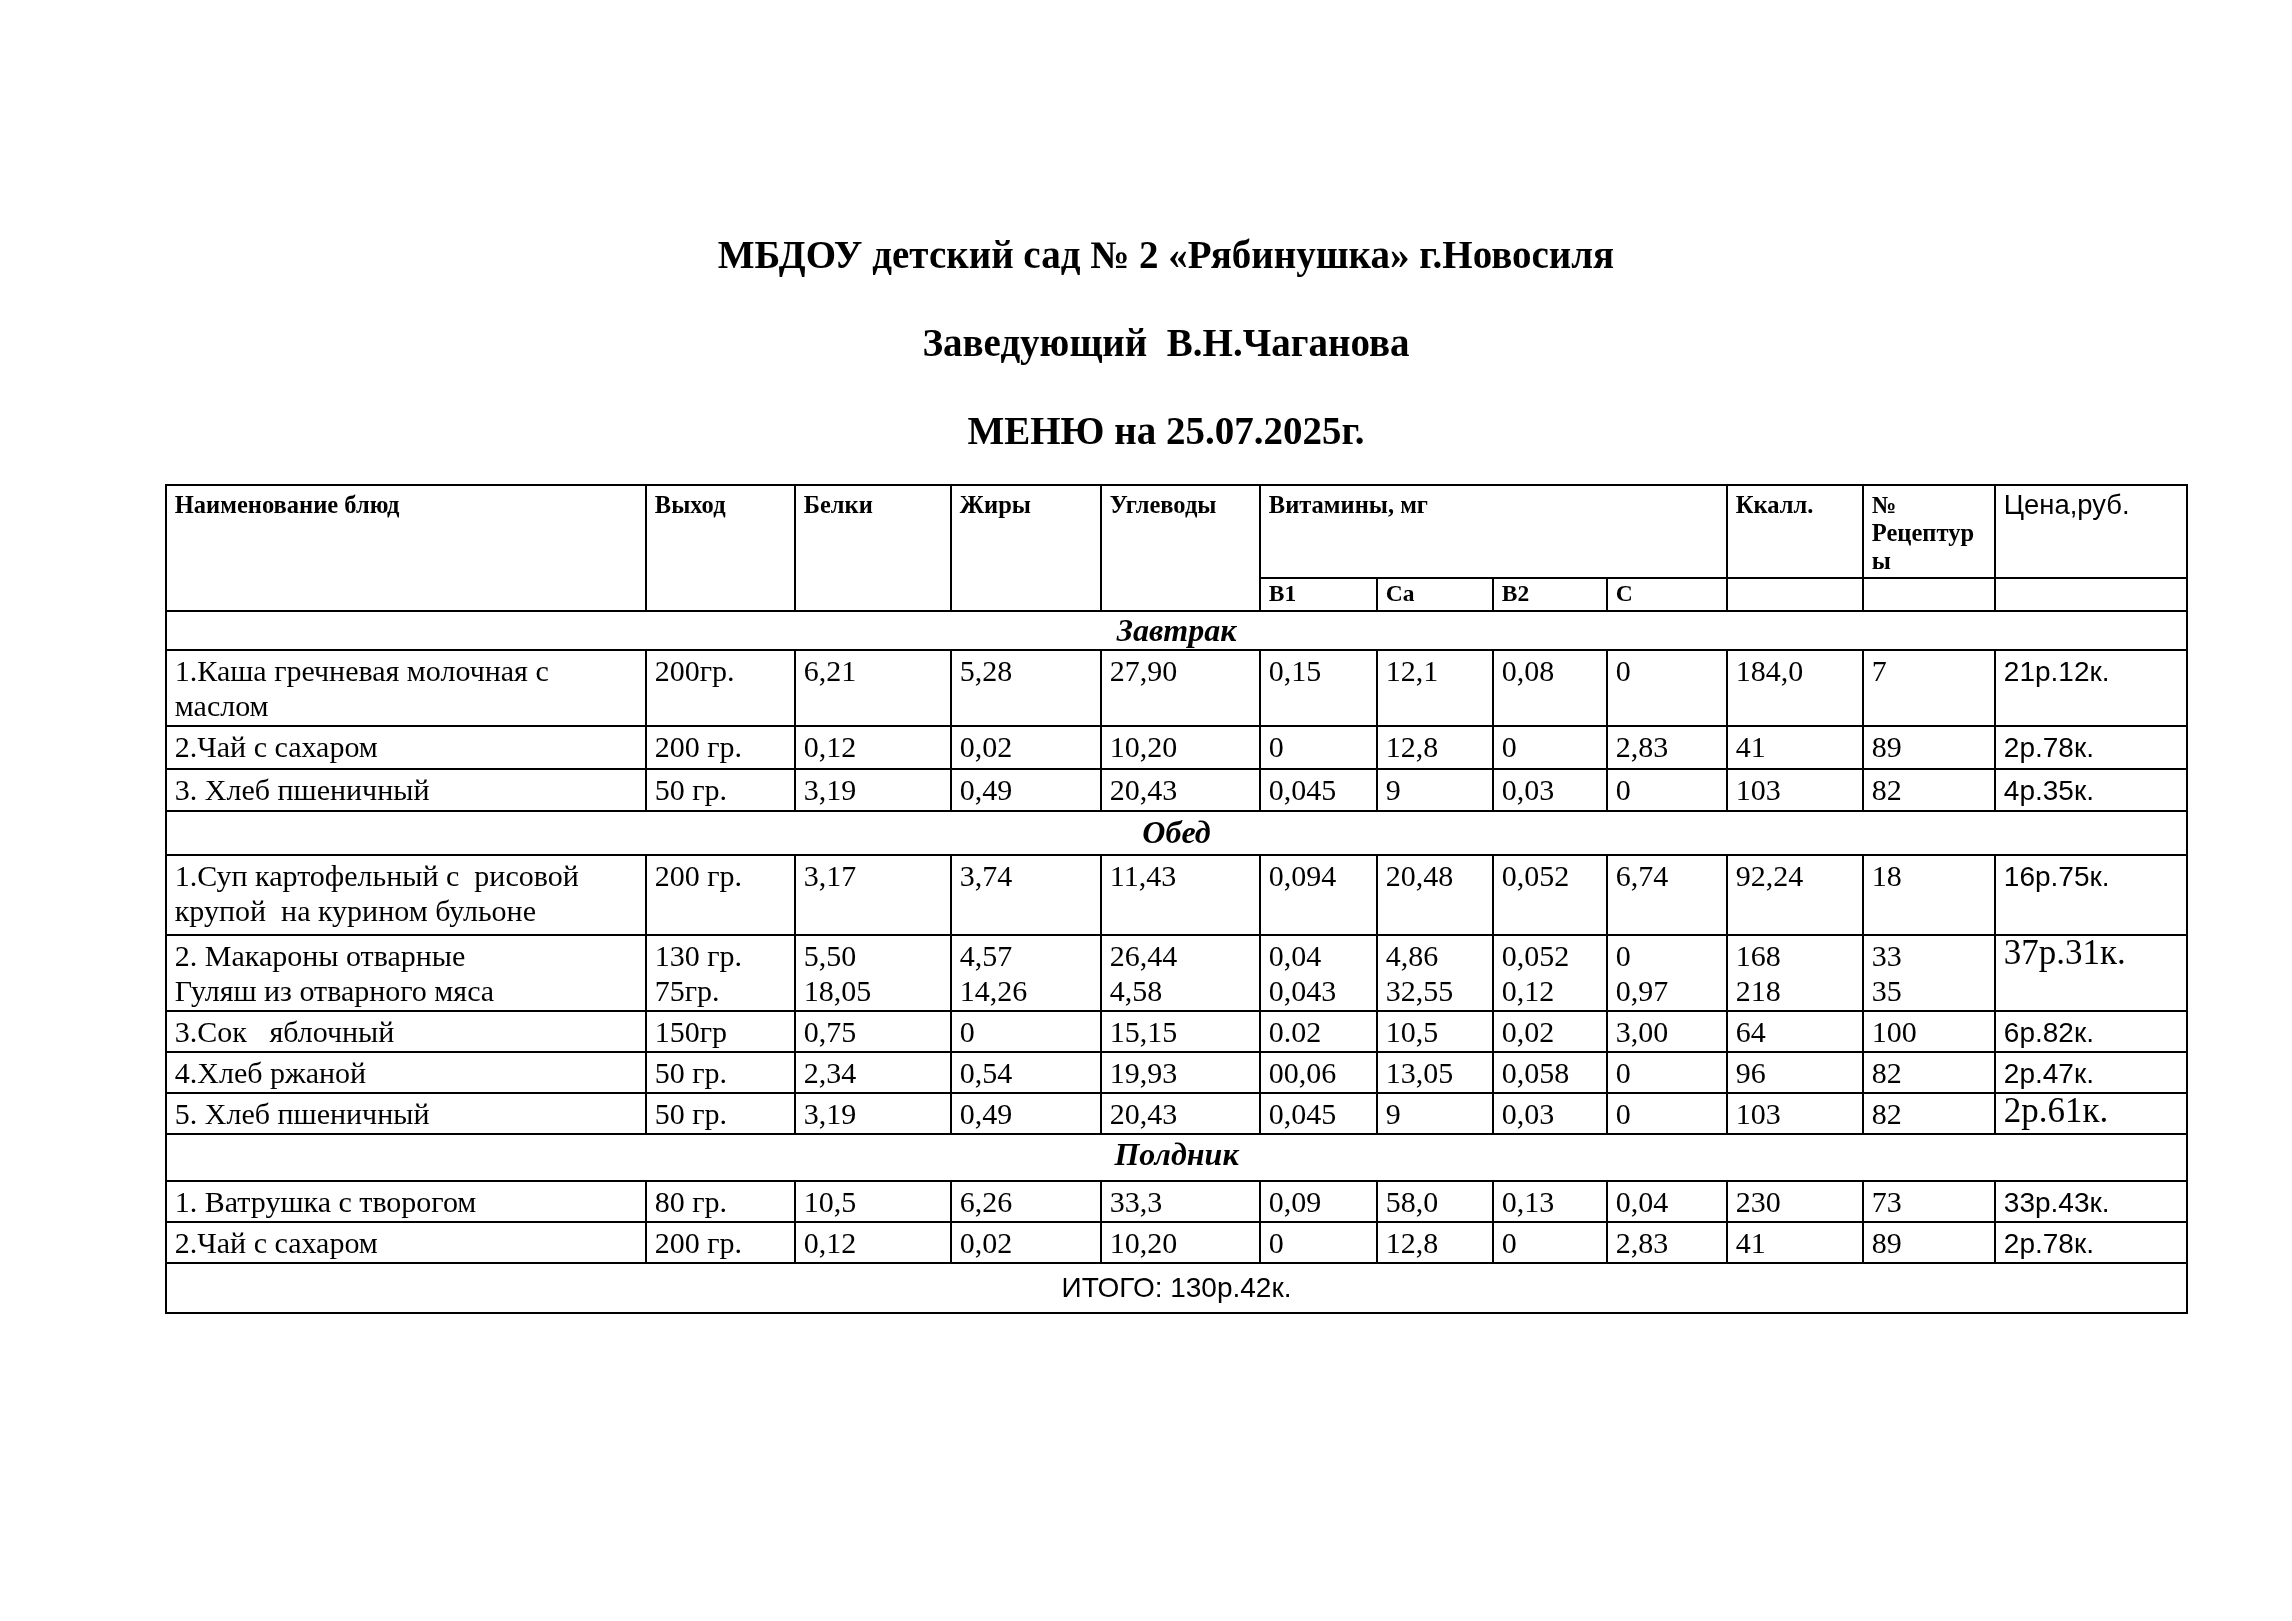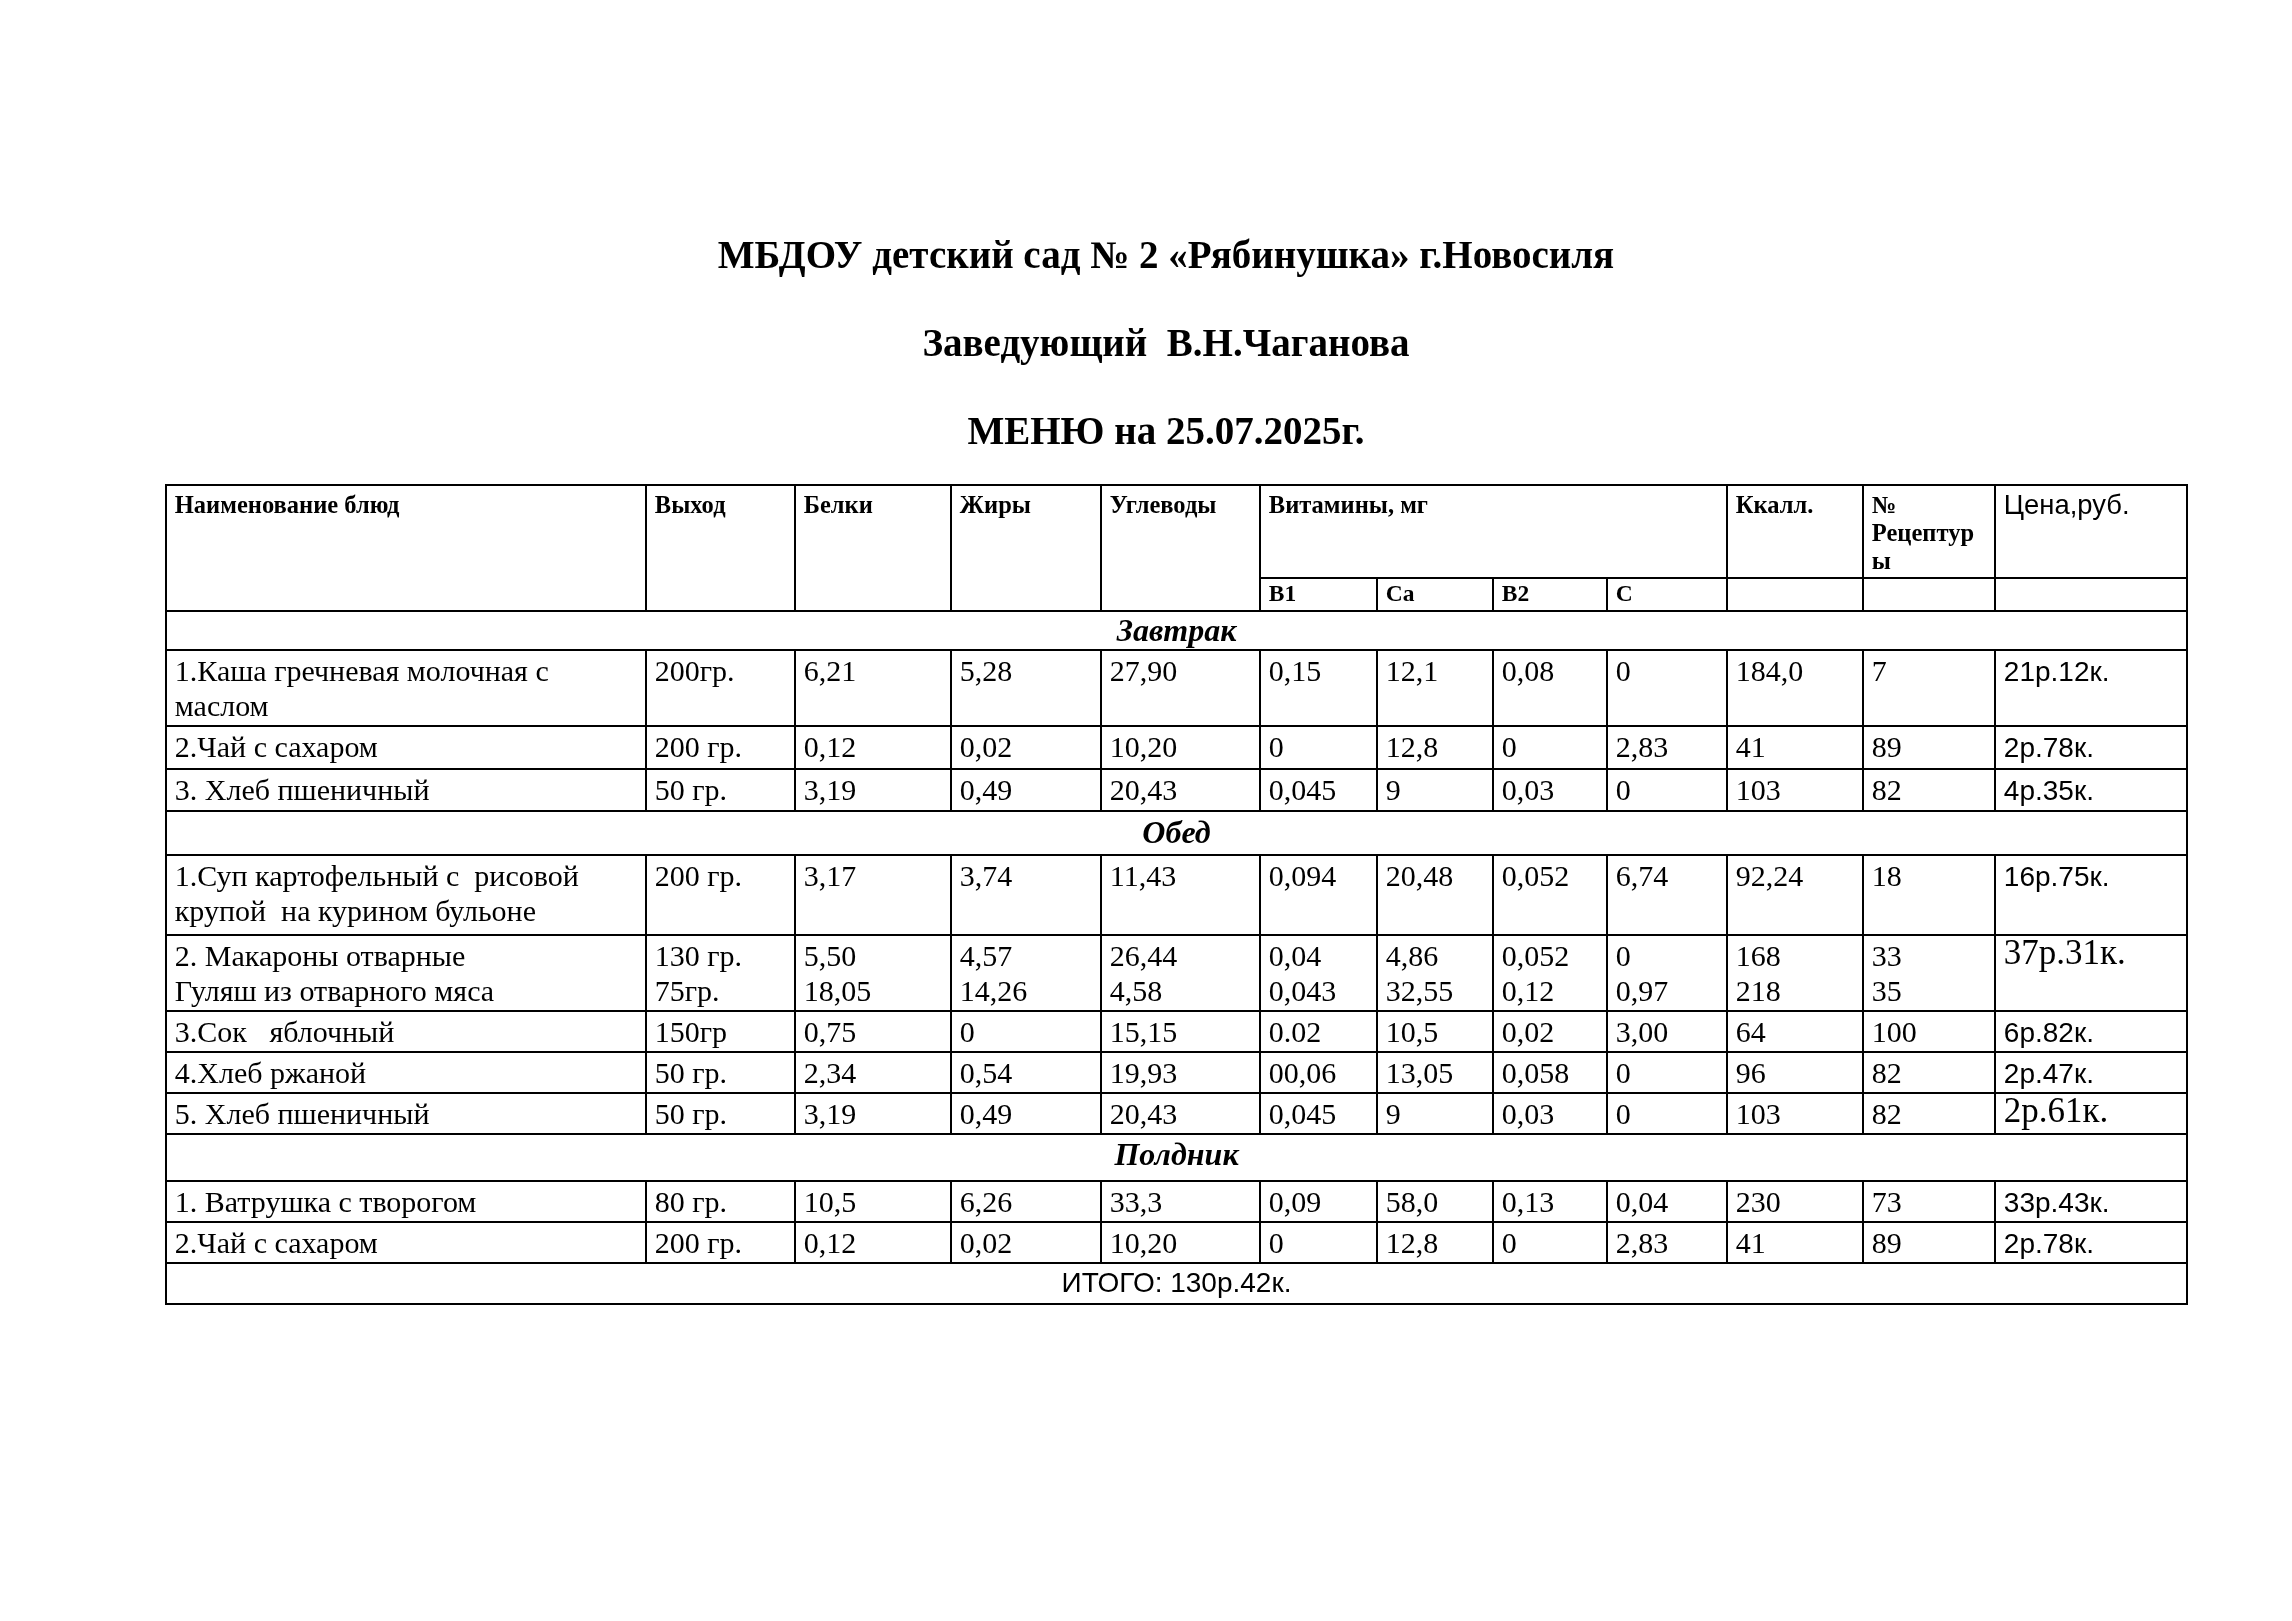--- a/index.html
+++ b/index.html
@@ -268,20 +268,20 @@
           <td class="c-num">0,02</td>
           <td class="c-num">10,20</td>
           <td class="c-num">0</td>
           <td class="c-num">12,8</td>
           <td class="c-num">0</td>
           <td class="c-num">2,83</td>
           <td class="c-num">41</td>
           <td class="c-num">89</td>
           <td class="c-price">2р.78к.</td>
         </tr>
-        <tr style="height: 41px;">
+        <tr style="height: 50px;">
           <td colspan="12" class="total-cell">ИТОГО: 130р.42к.</td>
         </tr>
       </tbody>
   </table>
 
 </div>
 
 
 </body></html>

